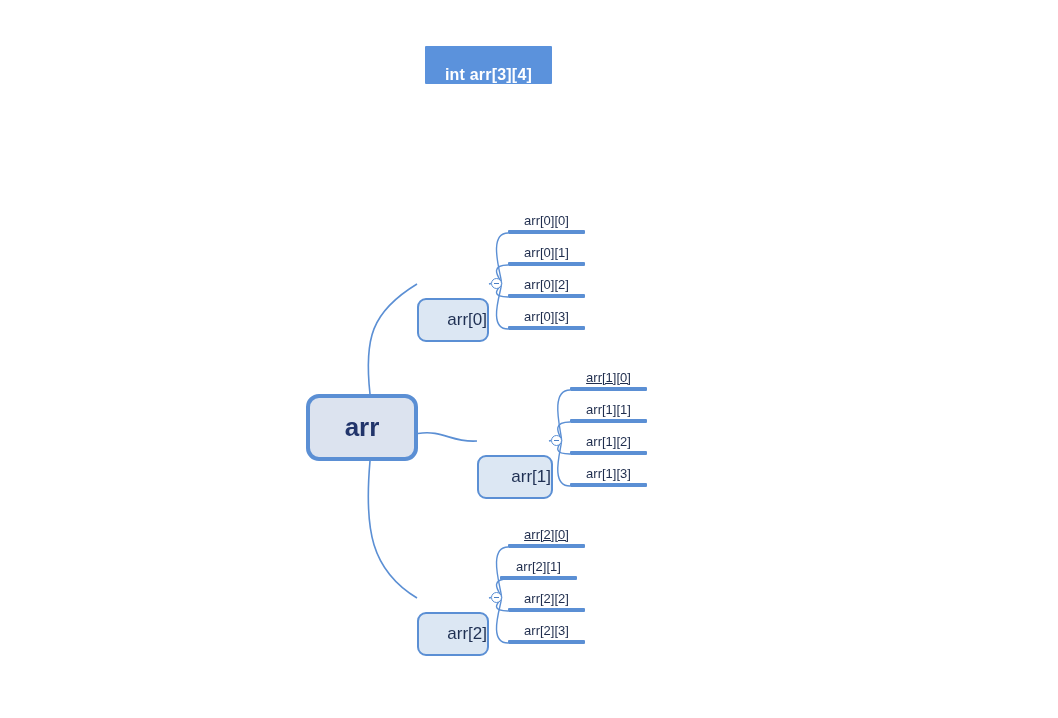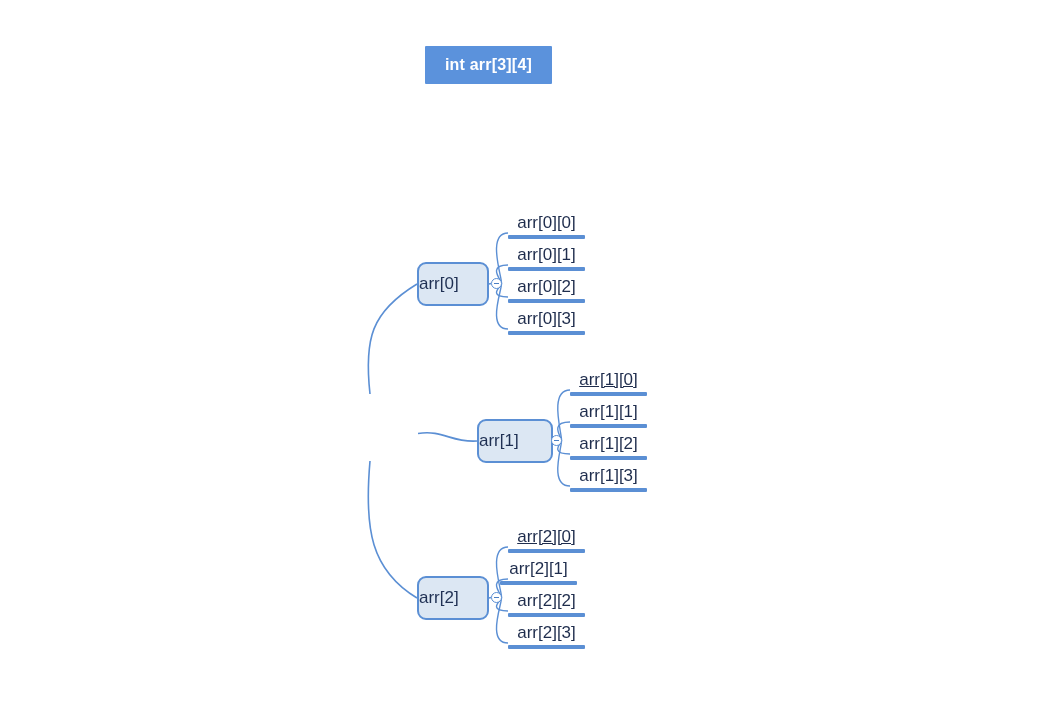--- a/index.html
+++ b/index.html
@@ -33,21 +33,21 @@
   
   .title-node {
     position: absolute;
     box-sizing: border-box;
     background: #5b92dc;
     color: #ffffff;
     border-radius: 1px;
     font-weight: bold;
     font-size: 16px;
     display: flex;
-    align-items: center;
+    align-items: flex-end;
     justify-content: center;
     letter-spacing: 0.2px;
   }
 
   
   .root-node {
     position: absolute;
     box-sizing: border-box;
     background: #dce3ef;
     border: 4px solid #5b8fd4;
@@ -64,29 +64,30 @@
   .branch-node {
     position: absolute;
     box-sizing: border-box;
     background: #dce7f3;
     border: 2px solid #5b8fd4;
     border-radius: 9px;
     color: #1f3053;
     font-size: 17px;
     display: flex;
     align-items: center;
-    justify-content: flex-start;
+    justify-content: flex-end;
+    margin-top: 36px;
   }
 
   
   .leaf-node {
     position: absolute;
     box-sizing: border-box;
     color: #1f2d4d;
-    font-size: 17px;
+    font-size: 13px;
     white-space: nowrap;
     text-align: center;
   }
   .leaf-label {
     display: block;
     padding-bottom: 2px;
   }
   .leaf-underline {
     display: block;
     height: 4px;
@@ -139,20 +140,23 @@
         <path d="M 501.5 597.5 C 502.5 595.65, 486 579, 508 579" stroke-width="1.4" stroke="#5b8fd4" fill="none"></path>
         <path d="M 501.5 597.5 C 502.5 598.85, 486 611, 508 611" stroke-width="1.4" stroke="#5b8fd4" fill="none"></path>
         <path d="M 501.5 597.5 C 502.5 602.05, 486 643, 508 643" stroke-width="1.4" stroke="#5b8fd4" fill="none"></path>
       </g>
   </svg>
 
   <div class="title-node" id="title-node" style="left: 425px; top: 46px; width: 127px; height: 38px;">
     <span>int arr[3][4]</span>
   </div>
 
+  <div class="root-node" id="root-node" style="left: 306px; top: 394px; width: 112px; height: 67px;">
+    <span>arr</span>
+  </div>
 
   <div id="nodes">
       <div class="branch-node" style="left: 417px; top: 262px; width: 72px; height: 44px;">
         <span>arr[0]</span>
       </div>
       <div class="collapse-toggle" style="left: 491px; top: 278px;"></div>
       <div class="leaf-node" style="left: 508px; top: 213px; width: 77px;">
         <span class="leaf-label">arr[0][0]</span>
         <span class="leaf-underline"></span>
       </div>

